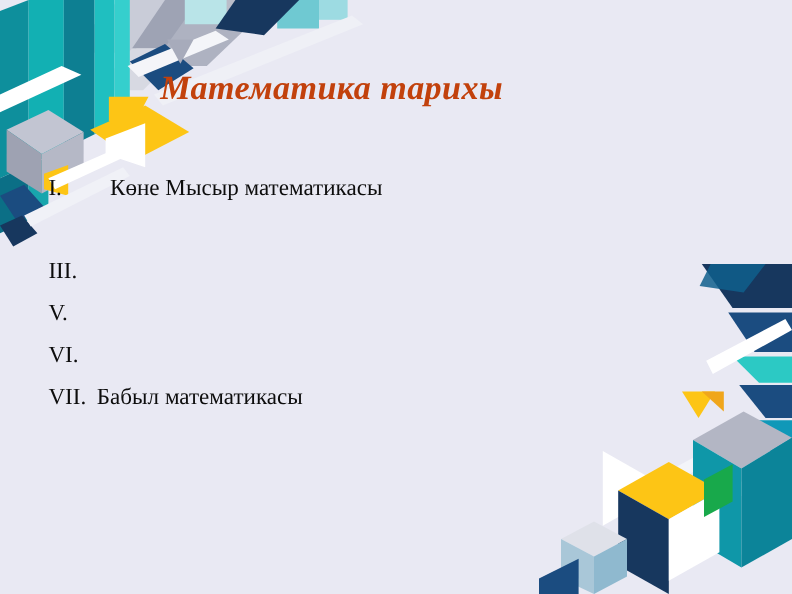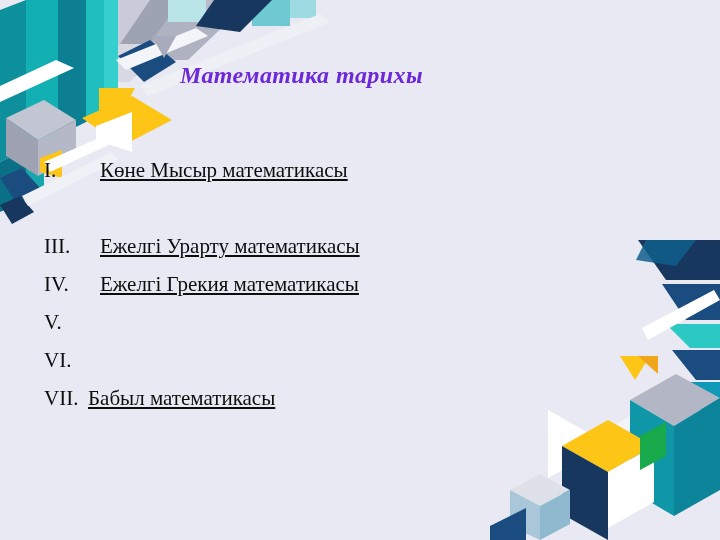--- a/index.html
+++ b/index.html
@@ -23,24 +23,24 @@
   #deco-top-left { left: 0; top: 0; width: 340px; height: 230px; }
   #deco-bottom-right { right: 0; bottom: 0; width: 230px; height: 300px; }
 
   #title {
     position: absolute;
     left: 0;
     top: 62px;
     width: 603px;
     text-align: center;
     font-family: "Liberation Serif", "DejaVu Serif", serif;
-    font-size: 24px;
+    font-size: 31px;
     font-weight: bold;
     font-style: italic;
-    color: #6d28d9;
+    color: #c2410c;
     letter-spacing: 0.4px;
     white-space: nowrap;
   }
 
   #list {
     position: absolute;
     left: 44px;
     top: 151px;
     width: 560px;
   }
@@ -53,21 +53,21 @@
     font-size: 21px;
     line-height: 38px;
     white-space: nowrap;
   }
   .num {
     width: 56px;
     flex: 0 0 56px;
     text-align: left;
   }
   .item.tight .num { width: 44px; flex: 0 0 44px; }
-  .label { flex: 0 1 auto; text-decoration: underline; }
+  .label { flex: 0 1 auto; }
 </style>
 </head>
 <body>
 
 <div id="slide">
 
   <svg id="deco-top-left" viewBox="0 0 340 230" width="340" height="230" aria-hidden="true">
     <g>
       <polygon points="108,0 168,0 120,48 60,48" fill="#c9ccd8"></polygon>
       <polygon points="150,0 215,0 168,44 120,44" fill="#9ea3b4"></polygon>
@@ -168,27 +168,22 @@
     <div class="item">
       <span class="num">I.</span>
       <span class="label">Көне Мысыр математикасы</span>
     </div>
 
     <div class="item">
     </div>
 
     <div class="item">
       <span class="num">III.</span>
-      <span class="label">Ежелгі Урарту математикасы</span>
     </div>
 
-    <div class="item">
-      <span class="num">IV.</span>
-      <span class="label">Ежелгі Грекия математикасы</span>
-    </div>
 
     <div class="item">
       <span class="num">V.</span>
     </div>
 
     <div class="item">
       <span class="num">VI.</span>
     </div>
 
     <div class="item tight">

